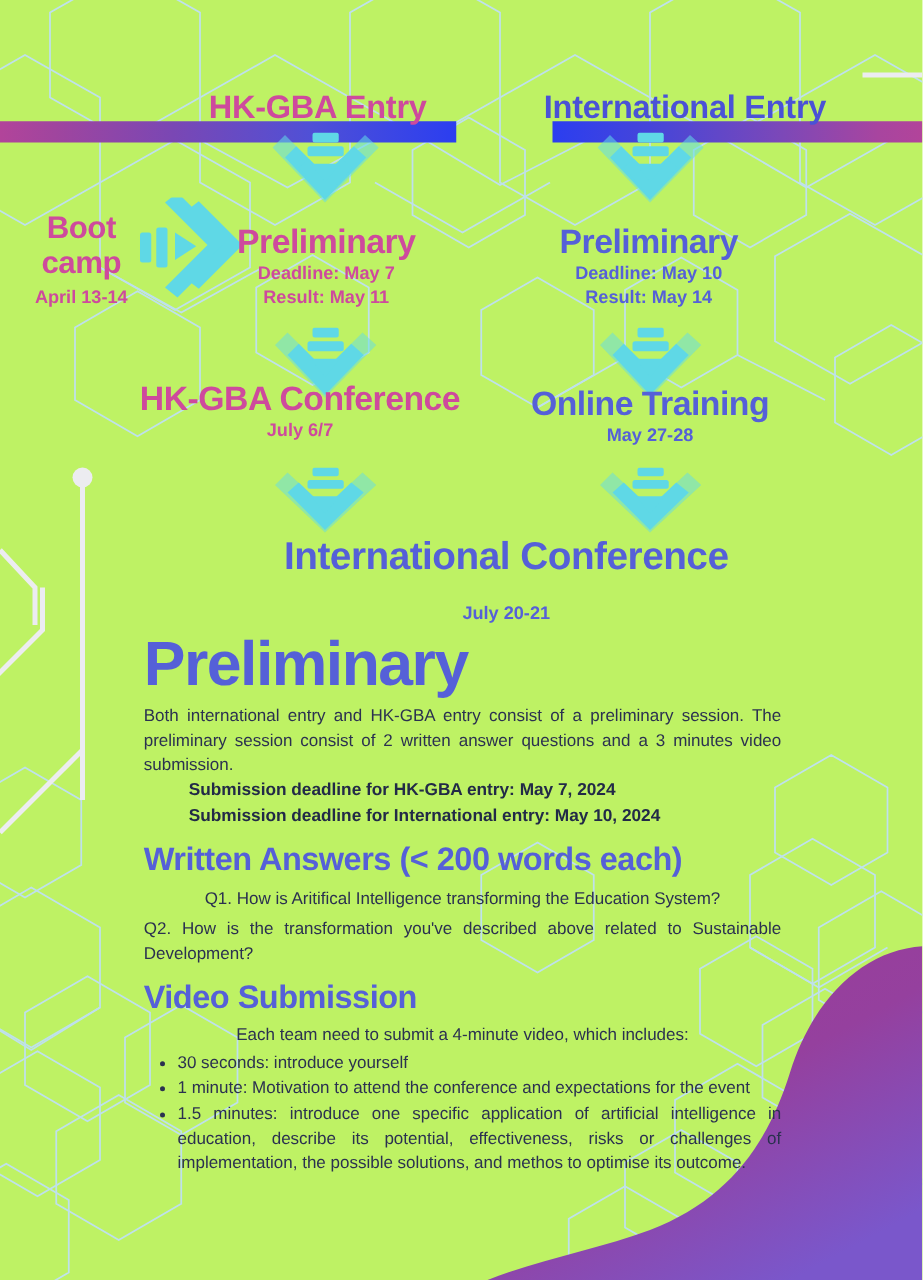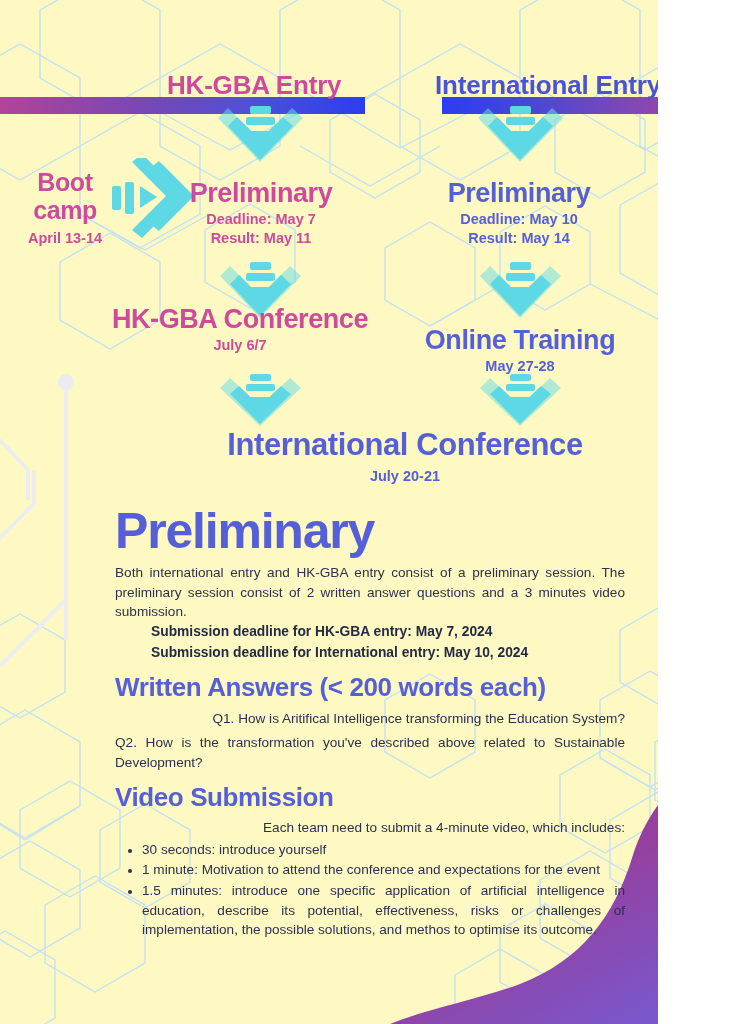--- a/index.html
+++ b/index.html
@@ -6,24 +6,24 @@
 
   html, body {
     width: 738px;
     height: 1024px;
     background: #ffffff;
     font-family: "Liberation Sans", sans-serif;
   }
 
   #page {
     position: relative;
-    width: 658px;
+    width: 738px;
     height: 1024px;
     overflow: hidden;
-    background: #fef9c3;
+    background: #bef264;
   }
 
   
   .bg-layer {
     position: absolute;
     inset: 0;
     pointer-events: none;
   }
   .bg-hex { z-index: 0; }
   .bg-circuit { z-index: 0; }
@@ -106,21 +106,21 @@
     line-height: 1.2;
     margin-top: 9px;
   }
   p.body {
     color: #2b3150;
     font-size: 13.6px;
     line-height: 1.45;
     text-align: justify;
     margin-top: 5px;
   }
-  p.body.nojust { text-align: right; }
+  p.body.nojust { text-align: center; }
   p.strongline {
     color: #222a47;
     font-size: 13.8px;
     font-weight: 700;
     line-height: 1.5;
     margin-left: 36px;
   }
   ul.vlist {
     margin-top: 2px;
     padding-left: 27px;
@@ -325,28 +325,28 @@
     <div class="title">Preliminary</div>
     <div class="sub">Deadline: May 10</div>
     <div class="sub">Result: May 14</div>
   </div>
 
   <div class="node pink" style="left:90px; top:304px; width:300px;">
     <div class="title">HK-GBA Conference</div>
     <div class="sub">July 6/7</div>
   </div>
 
-  <div class="node blue" style="left:410px; top:325px; width:220px;text-align:center;">
+  <div class="node blue" style="left:410px; top:308px; width:220px;text-align:center;">
     <div class="title">Online Training</div>
     <div class="sub">May 27-28</div>
   </div>
 
   <div class="node blue" style="left:160px; top:428px; width:490px;">
     <div class="title" style="font-size:31px;">International Conference</div>
-    <div class="sub" style="margin-top:5px;">July 20-21</div>
+    <div class="sub" style="margin-top:20px;">July 20-21</div>
   </div>
 
   <div class="content">
 
     <h1 class="section-title">Preliminary</h1>
 
     <p class="body">Both international entry and HK-GBA entry consist of a preliminary session. The preliminary session consist of 2 written answer questions and a 3 minutes video submission.</p>
 
     <p class="strongline">Submission deadline for HK-GBA entry: May 7, 2024</p>
 

